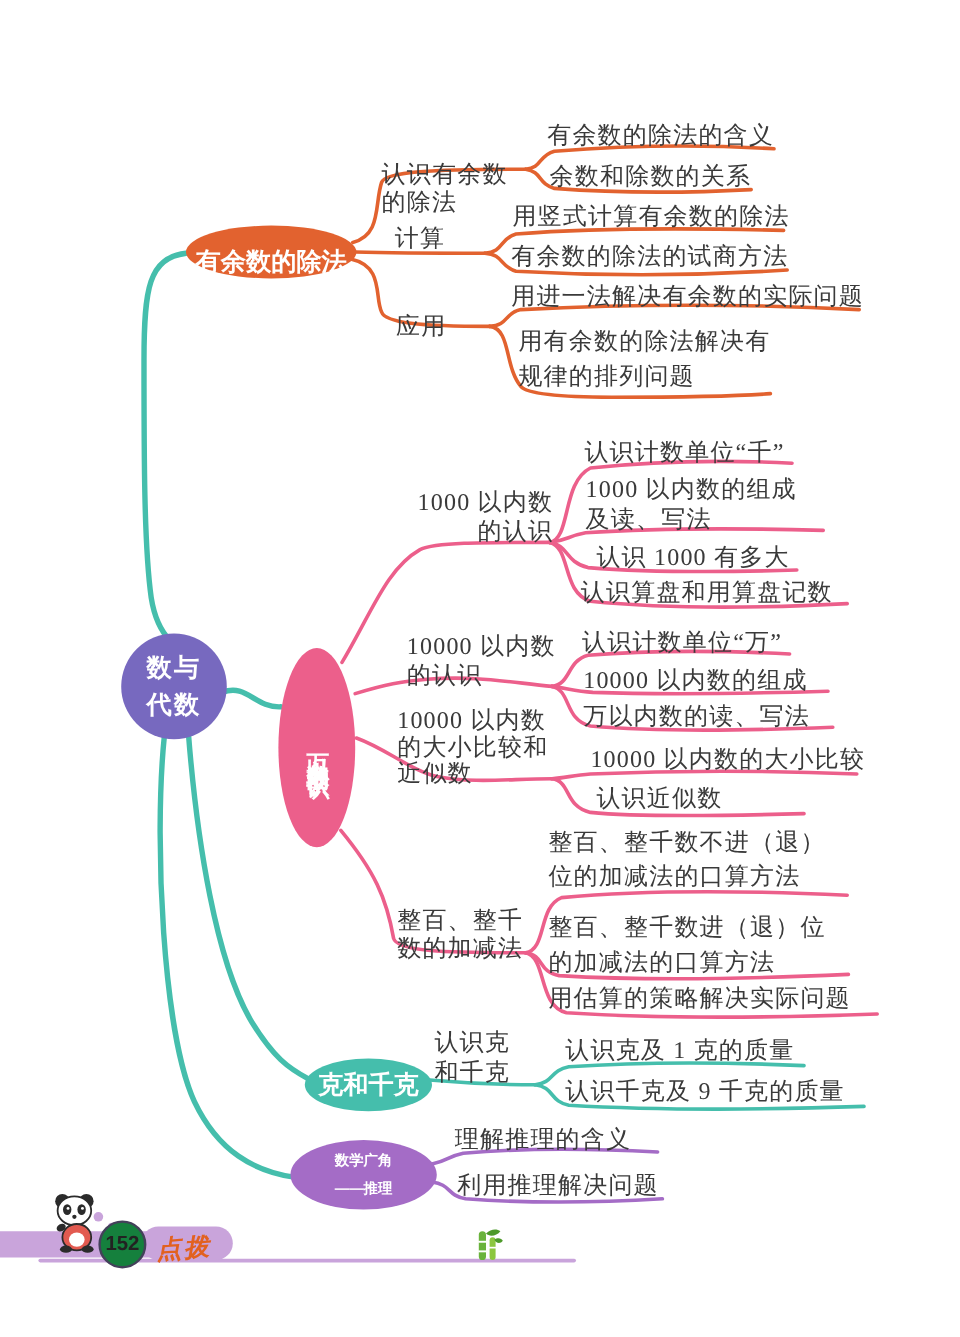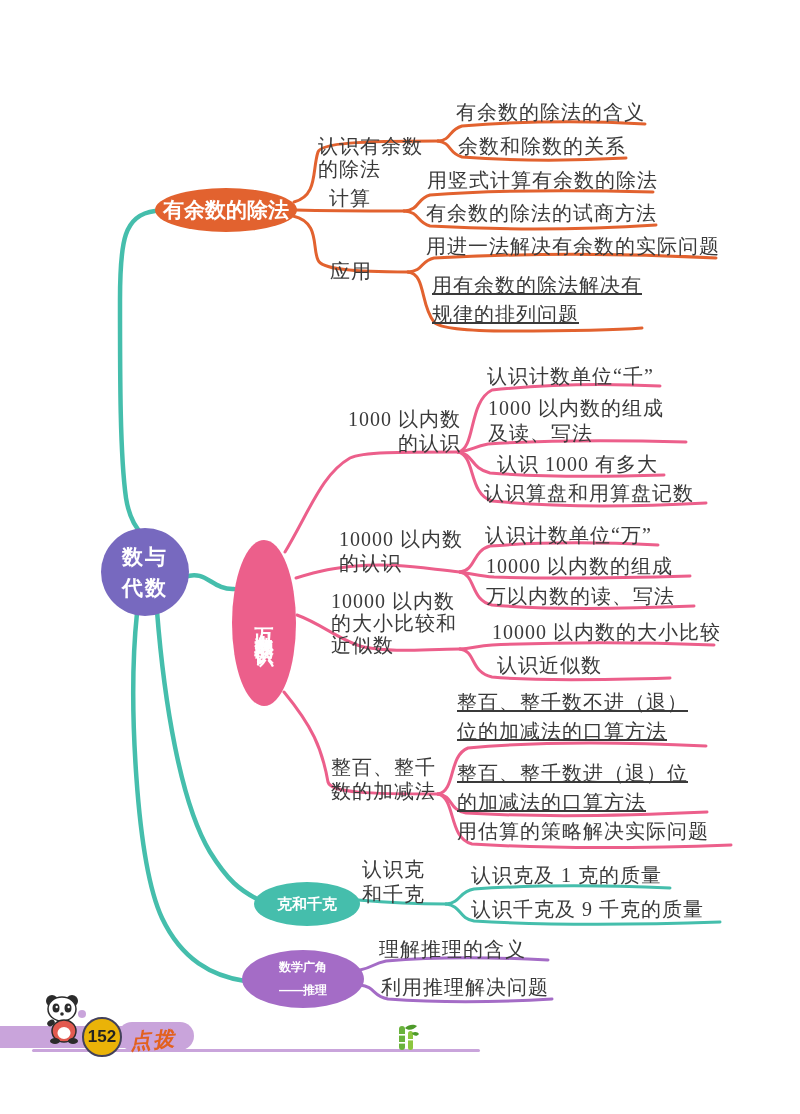--- a/index.html
+++ b/index.html
@@ -12,47 +12,47 @@
   .w-teal   { stroke:var(--c-teal); stroke-width:4.5px; }
   .w-orange { stroke:var(--c-orange); stroke-width:3px; }
   .w-pink   { stroke:var(--c-pink); stroke-width:3px; }
   .w-tealb  { stroke:var(--c-teal); stroke-width:3px; }
   .w-violet { stroke:var(--c-violet); stroke-width:3px; }
 
   .oval {
     position:absolute; display:flex; align-items:center; justify-content:center;
     border-radius:50%; color:#fff; font-weight:bold; text-align:center; z-index:2;
   }
-  .oval-orange { background:var(--c-orange); }
+  .oval-orange { background:var(--c-orange);align-items:flex-end; }
   .oval-pink   { background:var(--c-pink); }
   .oval-teal   { background:var(--c-teal); }
   .oval-violet { background:var(--c-violet); }
   .root-circle { background:var(--c-purple); flex-direction:column; }
   .root-circle .ln { display:block; font-size:21px; line-height:31px; letter-spacing:2px; }
   .vtext { writing-mode:vertical-rl; text-orientation:upright; font-size:19px; letter-spacing:3px; }
 
   .mid, .leaf {
     position:absolute; color:var(--c-ink); white-space:nowrap; z-index:1;
     font-family:"Liberation Serif", serif; font-size:20px; letter-spacing:1px;
   }
   .ln { display:block; }
   .lh22 .ln { line-height:22px; } .lh23 .ln { line-height:23px; }
   .lh24 .ln { line-height:24px; } .lh25 .ln { line-height:25px; }
-  .lh29 .ln { line-height:29px;text-decoration:underline; }
+  .lh29 .ln { line-height:29px; }
 
   
   .footer-band { position:absolute; left:0; top:1026px; width:192px; height:22px;
     background:var(--c-footer_band); border-radius:0 12px 12px 0; z-index:1; }
   .footer-pill { position:absolute; left:118px; top:1022px; width:76px; height:28px;
     background:var(--c-footer_band); border-radius:14px; z-index:1; }
   .footer-line { position:absolute; left:32px; top:1049px; width:448px; height:3px;
     background:var(--c-footer_band); border-radius:2px; }
   .footer-dot { position:absolute; background:var(--c-footer_band); border-radius:50%; }
   .page-num {
-    position:absolute; left:82px; top:1017px; width:36px; height:36px; background:#eab308;
+    position:absolute; left:82px; top:1017px; width:36px; height:36px; background:#15803d;
     border:2.5px solid #43415a; border-radius:50%; display:flex; align-items:center; justify-content:center;
     font-size:17px; font-weight:bold; color:#222; z-index:3;
   }
   .brand {
     position:absolute; left:130px; top:1026px; font-family:"DejaVu Serif", serif;
     font-size:21px; font-weight:bold; font-style:italic; color:var(--c-brand_orange);
     transform:rotate(-4deg); z-index:3; letter-spacing:2px;
   }
   .book-info { position:absolute; left:196px; top:1028px; font-size:17px; font-weight:bold;
     color:#3d3d3d; letter-spacing:1px; z-index:2; }
@@ -112,21 +112,21 @@
   </div>
 
   <div class="oval oval-orange" style="left:155px; top:188px; width:142px; height:44px; font-size:21px;">
     <span>有余数的除法</span>
   </div>
 
   <div class="oval oval-pink" style="left:232px; top:540px; width:64px; height:166px;">
     <span class="vtext">万以内数的认识</span>
   </div>
 
-  <div class="oval oval-teal" style="left:254px; top:882px; width:106px; height:44px; font-size:15px;">
+  <div class="oval oval-teal" style="left:254px; top:882px; width:106px; height:44px; font-size:21px;">
     <span>克和千克</span>
   </div>
 
   <div class="oval oval-violet" style="left:242px; top:950px; width:122px; height:58px; font-size:12px; flex-direction:column;">
     <span class="ln" style="line-height:23px;">数学广角</span>
     <span class="ln" style="line-height:23px;">——推理</span>
   </div>
 
   <div class="mid lh23" style="left:318px; top:95px;margin-top:40px;">
     <span class="ln">认识有余数</span>

